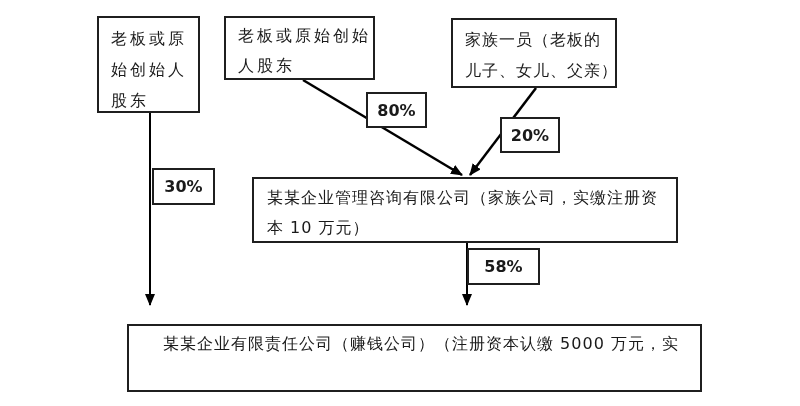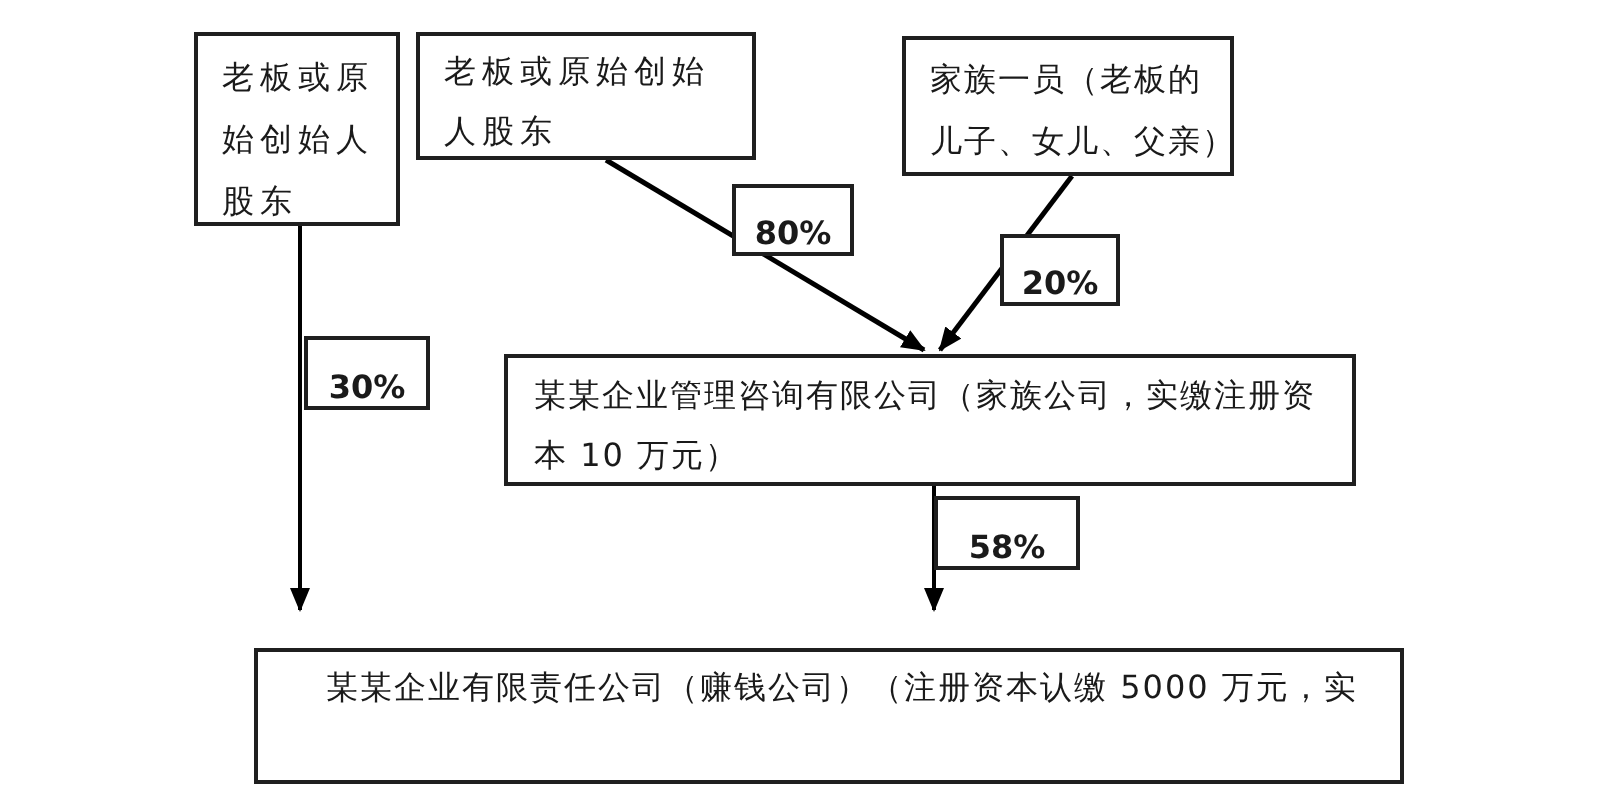--- a/index.html
+++ b/index.html
@@ -34,27 +34,27 @@
   }
   .node .ln { white-space: nowrap; }
   .pct {
     position: absolute;
     background: #ffffff;
     border: 2px solid #1f1f1f;
     box-sizing: border-box;
     font-weight: 700;
     font-size: 16px;
     display: flex;
-    align-items: flex-end;
+    align-items: center;
     justify-content: center;
     z-index: 3;
   }
   
   .node-owner-left   { left: 97px;  top: 16px;  width: 103px; height: 97px; padding: 5px 0 0 12px; letter-spacing: 3px; line-height: 31px; }
-  .node-owner-mid    { left: 208px; top: 16px;  width: 170px; height: 64px; padding: 3px 0 0 12px; letter-spacing: 3px; }
+  .node-owner-mid    { left: 224px; top: 16px;  width: 151px; height: 64px; padding: 3px 0 0 12px; letter-spacing: 3px; }
   .node-family       { left: 451px; top: 18px;  width: 166px; height: 70px; padding: 4px 0 0 12px; letter-spacing: 1px; line-height: 31px; }
   .node-family-co    { left: 252px; top: 177px; width: 426px; height: 66px; padding: 4px 4px 0 13px; letter-spacing: 1px; }
   .node-operating-co { left: 127px; top: 307px; width: 575px; height: 68px; padding: 3px 0 0 10px; letter-spacing: 1px; margin-top: 17px; }
   .node-operating-co .ln-indent { text-indent: 24px; }
   .pct-30 { left: 152px; top: 168px; width: 63px; height: 37px; }
   .pct-80 { left: 366px; top: 92px;  width: 61px; height: 36px; }
   .pct-20 { left: 500px; top: 117px; width: 60px; height: 36px; }
   .pct-70 { left: 467px; top: 248px; width: 73px; height: 37px; }
 </style>
 </head>

